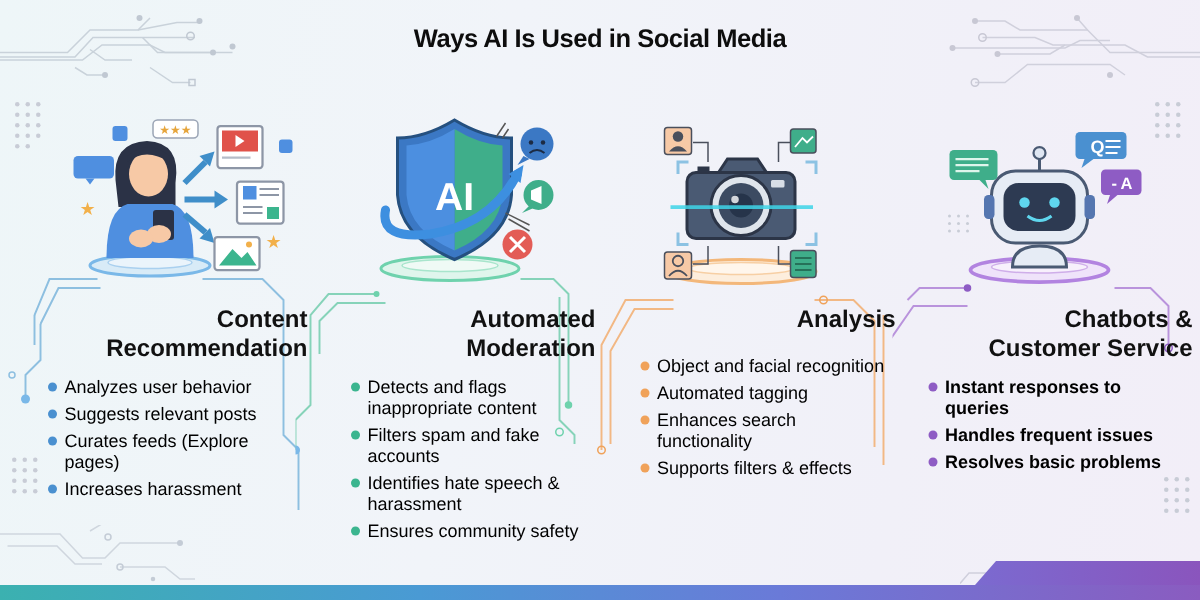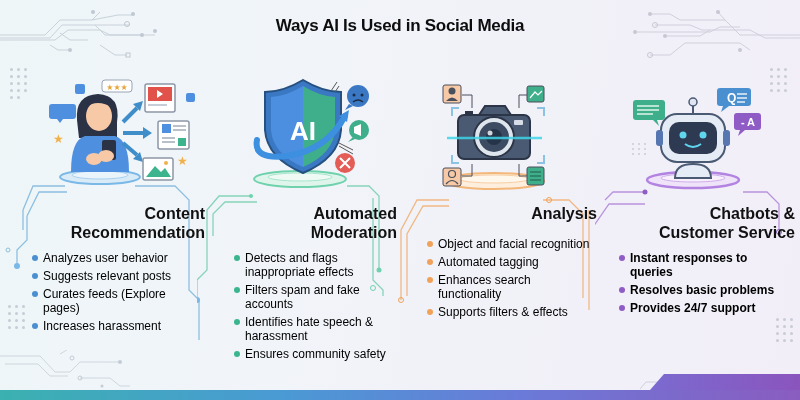--- a/index.html
+++ b/index.html
@@ -274,21 +274,21 @@
     <circle cx="0" cy="130" r="3" fill="#7ab8e8"></circle>
     <circle cx="54" cy="26" r="2" fill="#6fd2ad"></circle>
     <circle cx="176" cy="118" r="2.5" fill="none" stroke="#6fd2ad"></circle>
     <circle cx="182" cy="100" r="2.5" fill="#6fd2ad"></circle>
   </svg>
   <div class="card-title">
     <div>Automated</div>
     <div>Moderation</div>
   </div>
   <ul class="bullets" style="top:191px;left:48px;width:150px;">
-    <li><span class="dot" style="background:#3bb58f"></span><span>Detects and flags inappropriate effects</span></li>
+    <li><span class="dot" style="background:#3bb58f"></span><span>Detects and flags inappropriate content</span></li>
     <li><span class="dot" style="background:#3bb58f"></span><span>Filters spam and fake accounts</span></li>
     <li><span class="dot" style="background:#3bb58f"></span><span>Identifies hate speech &amp; harassment</span></li>
     <li><span class="dot" style="background:#3bb58f"></span><span>Ensures community safety</span></li>
   </ul>
 </section>
 
 <section class="col" style="left:397px;">
   <svg class="illus" viewBox="0 0 200 130">
     <ellipse cx="97" cy="121" rx="50" ry="8" fill="#fdeedd" stroke="#f3b77a" stroke-width="2"></ellipse>
     <ellipse cx="97" cy="119" rx="35" ry="4" fill="#fff6ec" stroke="#f7cfa4" stroke-width="1"></ellipse>
@@ -416,22 +416,22 @@
     </g>
     <circle cx="50" cy="22" r="2.5" fill="#8e5cc4"></circle>
     <circle cx="184" cy="62" r="2.5" fill="none" stroke="#8e5cc4"></circle>
   </svg>
   <div class="card-title">
     <div>Chatbots &amp;</div>
     <div>Customer Service</div>
   </div>
   <ul class="bullets" style="top:191px;left:35px;width:160px;font-weight:bold;">
     <li><span class="dot" style="background:#8e5cc4"></span><span>Instant responses to queries</span></li>
+    <li><span class="dot" style="background:#8e5cc4"></span><span>Handles frequent issues</span></li>
     <li><span class="dot" style="background:#8e5cc4"></span><span>Resolves basic problems</span></li>
-    <li><span class="dot" style="background:#8e5cc4"></span><span>Provides 24/7 support</span></li>
   </ul>
 </section>
 
 <svg class="circuit" style="left:0;top:350px" width="180" height="40" viewBox="0 0 180 40">
   <g fill="none" stroke="#cfd6de" stroke-width="1">
     <path d="M0 6 H40 L55 22 H70 L80 12 H120"></path>
     <path d="M5 14 H38 L50 26 H68"></path>
     <path d="M60 4 L70 -2 H82"></path>
     <path d="M80 28 H110 L120 36 H130"></path>
   </g>

